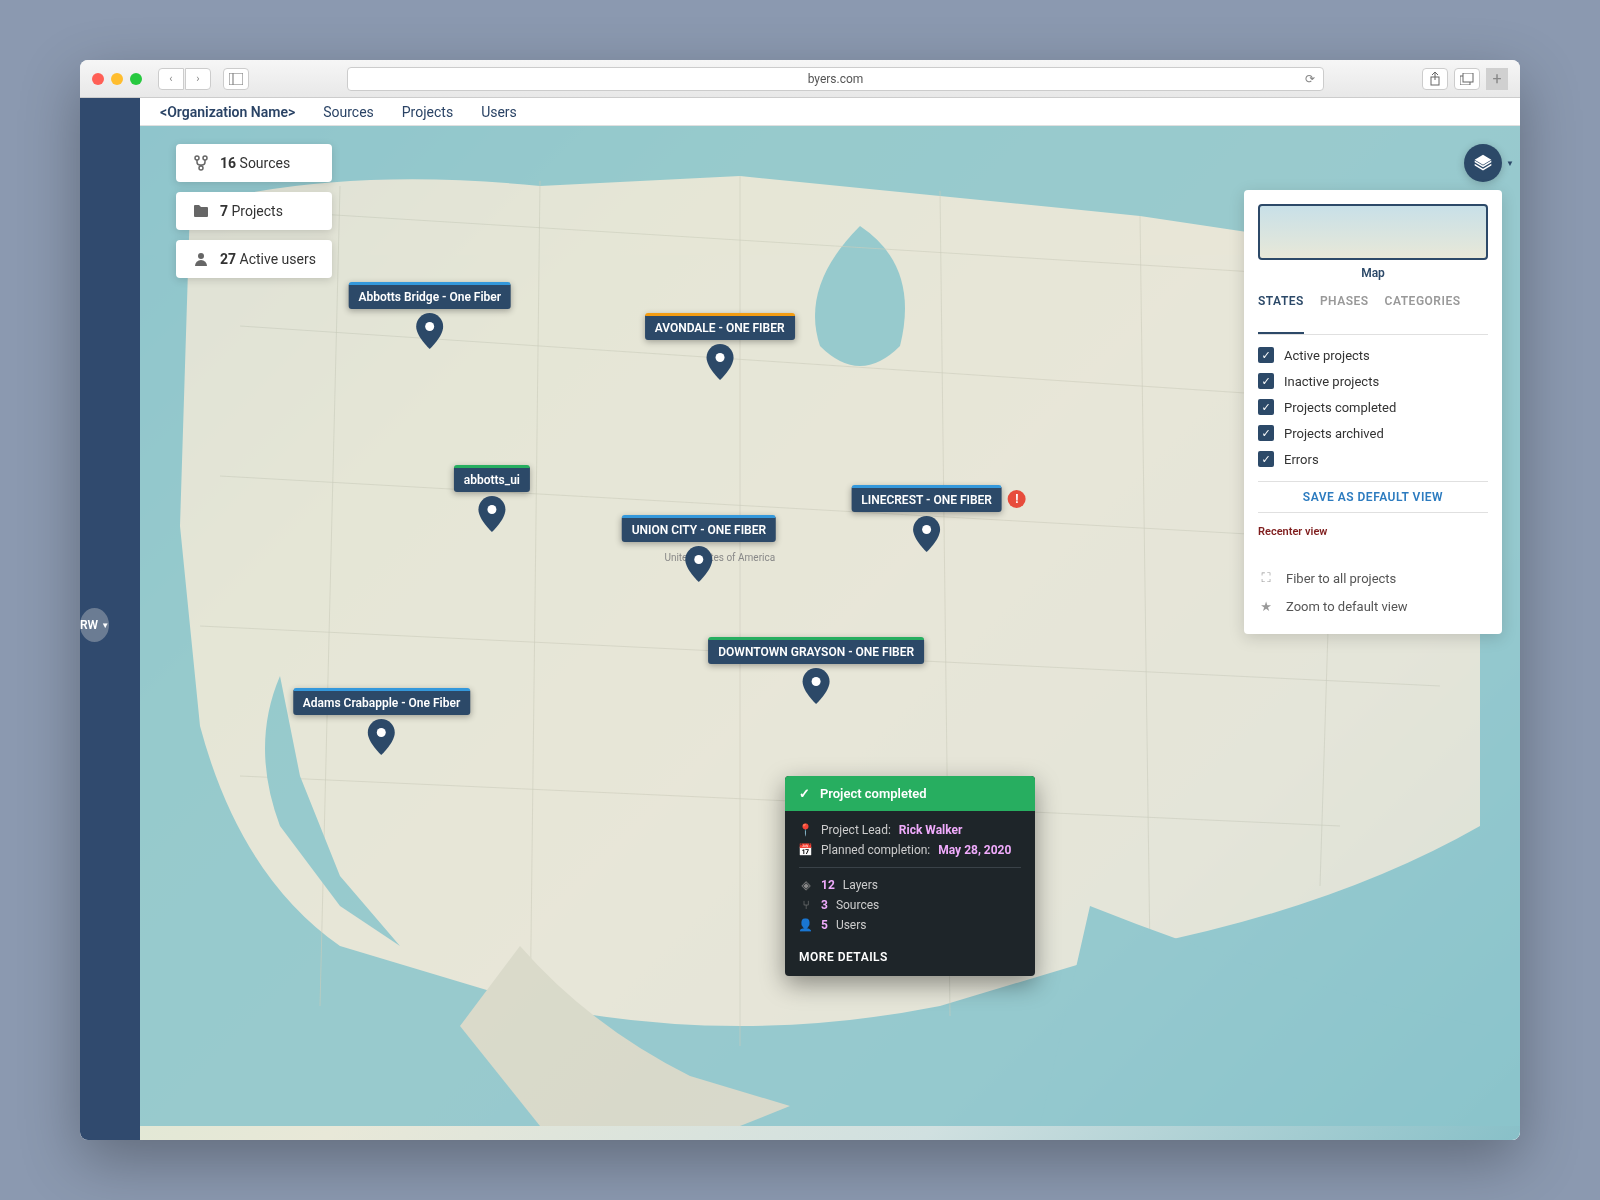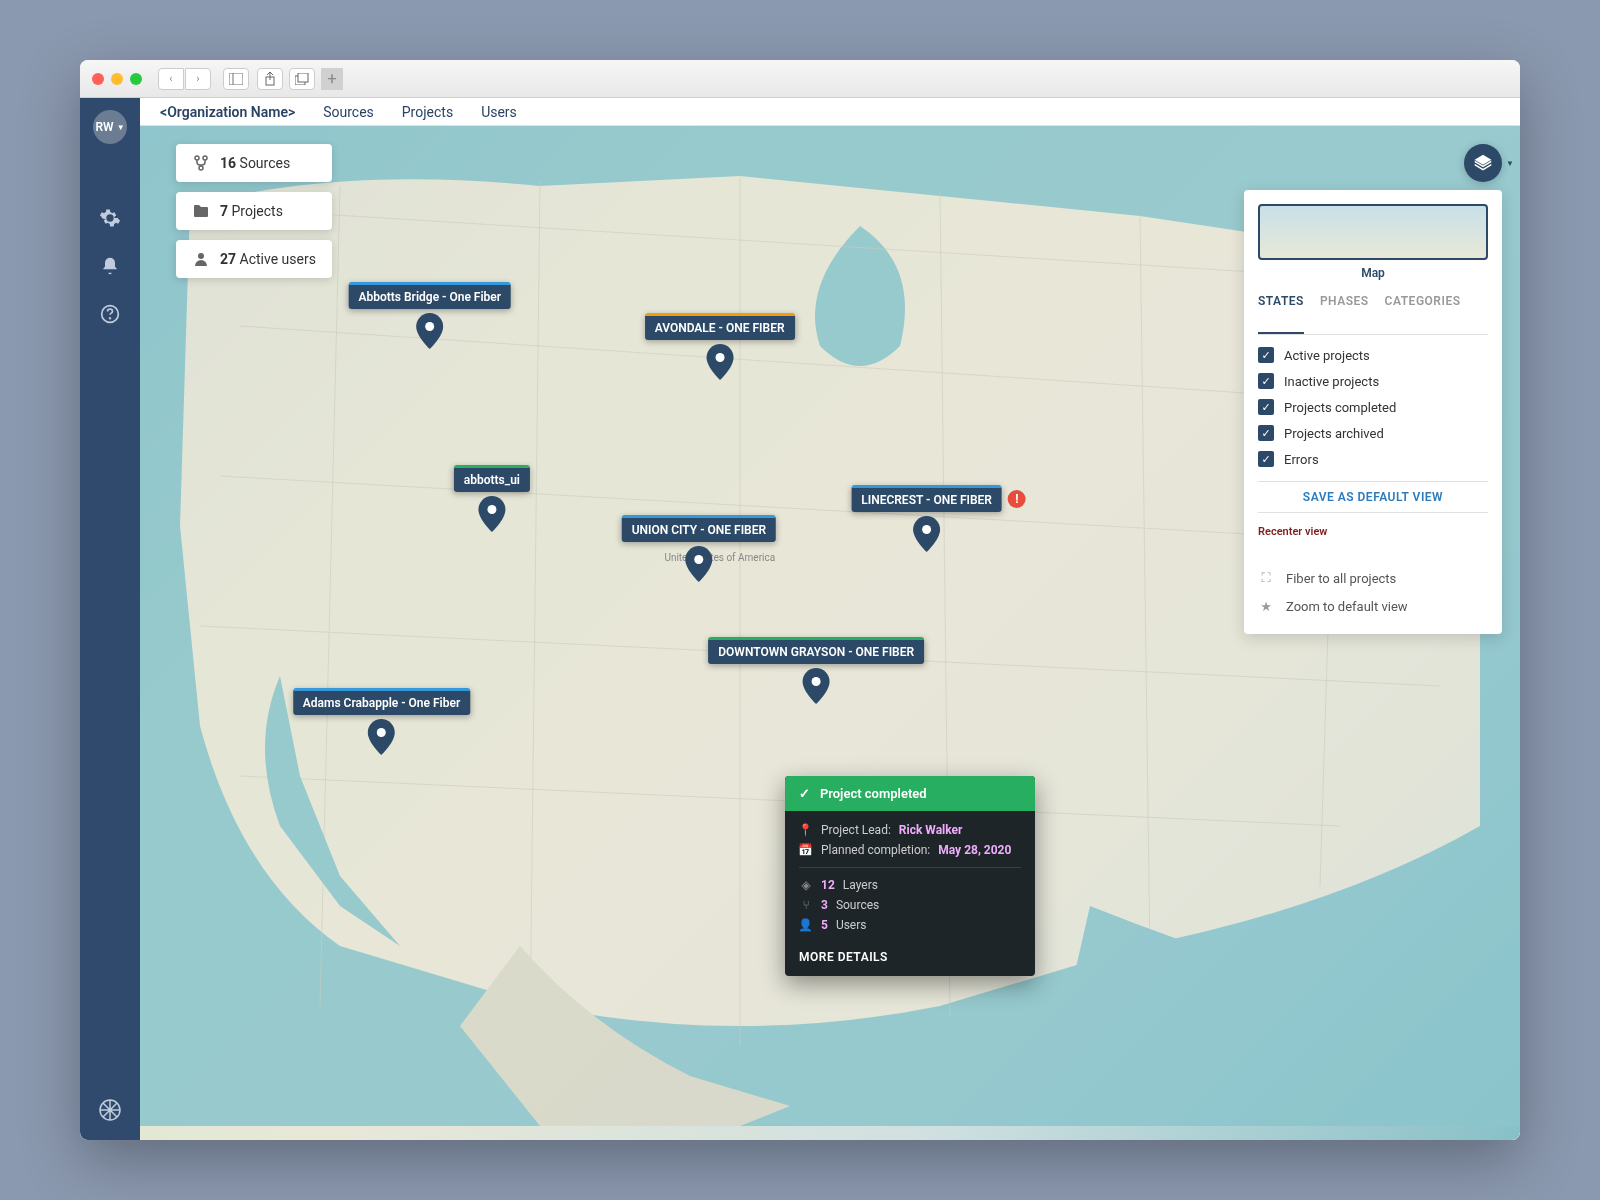--- a/index.html
+++ b/index.html
@@ -12,21 +12,21 @@
 .nav-btns{display:flex;gap:1px;margin-left:8px}
 .nav-btn{width:26px;height:22px;background:#fff;border:1px solid #ccc;display:flex;align-items:center;justify-content:center;font-size:11px;color:#888}
 .nav-btn:first-child{border-radius:4px 0 0 4px}.nav-btn:last-child{border-radius:0 4px 4px 0}
 .sb-btn{width:26px;height:22px;background:#fff;border:1px solid #ccc;border-radius:4px;display:flex;align-items:center;justify-content:center;margin-left:4px}
 .url-bar{flex:1;height:24px;background:#fff;border:1px solid #ccc;border-radius:4px;margin:0 90px;display:flex;align-items:center;justify-content:center;font-size:12px;color:#555;position:relative}
 .url-refresh{position:absolute;right:8px;color:#888}
 .br-right{display:flex;gap:6px;align-items:center}
 .br-ico{width:26px;height:22px;background:#fff;border:1px solid #ccc;border-radius:4px;display:flex;align-items:center;justify-content:center;font-size:12px;color:#666}
 .plus-tab{width:22px;height:22px;background:#d0d0d0;color:#888;display:flex;align-items:center;justify-content:center;font-size:16px}
 .app{flex:1;display:flex;background:#fff;position:relative}
-.sidebar{width:60px;background:#304a6e;display:flex;flex-direction:column;align-items:center;padding-top:12px;gap:24px}
+.sidebar{width:60px;background:#304a6e;display:flex;flex-direction:row;align-items:center;padding-top:12px;gap:24px}
 .avatar{width:34px;height:34px;border-radius:50%;background:#6b7c93;color:#fff;display:flex;align-items:center;justify-content:center;font-size:12px;font-weight:600;position:relative}
 .avatar-drop{font-size:8px;margin-left:3px}
 .side-ico{width:24px;height:24px;color:#c0ccdb;cursor:pointer;display:flex;align-items:center;justify-content:center}
 .side-bot{margin-top:auto;margin-bottom:18px}
 .main{flex:1;display:flex;flex-direction:column;position:relative}
 .topnav{height:28px;background:#fff;border-bottom:1px solid #e0e0e0;display:flex;align-items:center;padding:12px 20px;gap:28px;font-size:14px}
 .org-name{color:#2a4365;font-weight:600}
 .nav-link{color:#2a4365;cursor:pointer}
 .map-area{flex:1;position:relative;background:linear-gradient(135deg,#a8c8d0 0%,#d8e8d0 25%,#e8e8d8 50%,#d0e0e0 75%,#88c0c8 100%);overflow:hidden}
 .map-bg{position:absolute;inset:0;opacity:0.85}
@@ -87,20 +87,24 @@
     <div class="nav-btns">
       <div class="nav-btn">‹</div>
       <div class="nav-btn">›</div>
     </div>
     <div class="sb-btn">
         <svg width="14" height="12" viewBox="0 0 14 12">
           <rect x="0" y="0" width="14" height="12" fill="none" stroke="#888" stroke-width="1.2"></rect>
           <line x1="4" y1="0" x2="4" y2="12" stroke="#888" stroke-width="1.2"></line>
         </svg>
       </div>
+    <div class="url-bar">
+        <span>byers.com</span>
+        <span class="url-refresh">⟳</span>
+      </div>
     <div class="br-right">
       <div class="br-ico">
           <svg width="12" height="14" viewBox="0 0 12 14">
             <rect x="2" y="5" width="8" height="8" fill="none" stroke="#666"></rect>
             <path d="M6 1 L6 8 M3 3 L6 0 L9 3" fill="none" stroke="#666"></path>
           </svg>
         </div>
       <div class="br-ico">
           <svg width="14" height="12" viewBox="0 0 14 12">
             <rect x="0" y="3" width="10" height="9" fill="none" stroke="#666"></rect>

